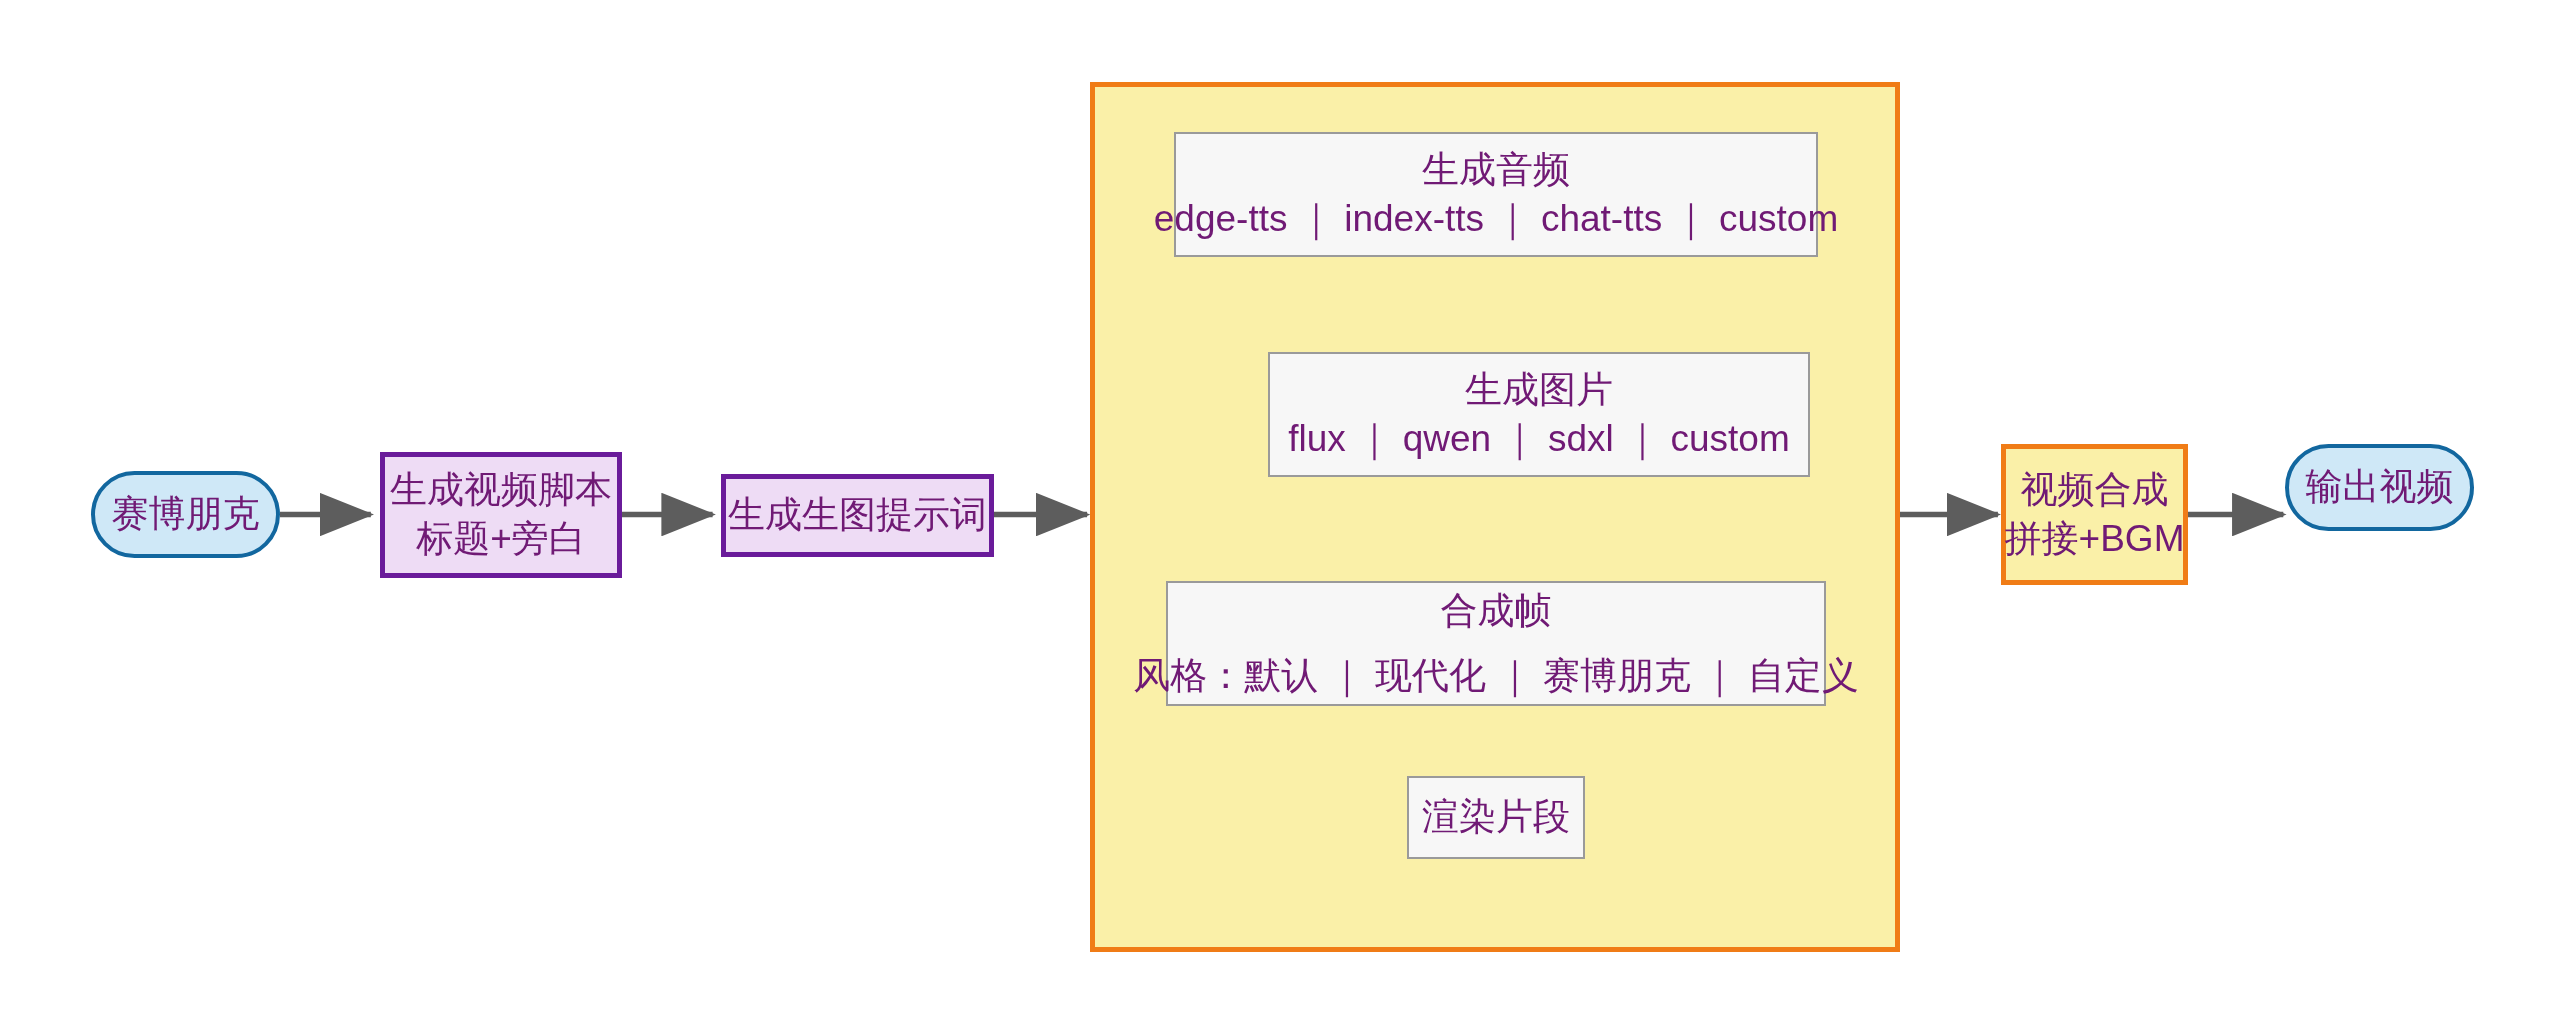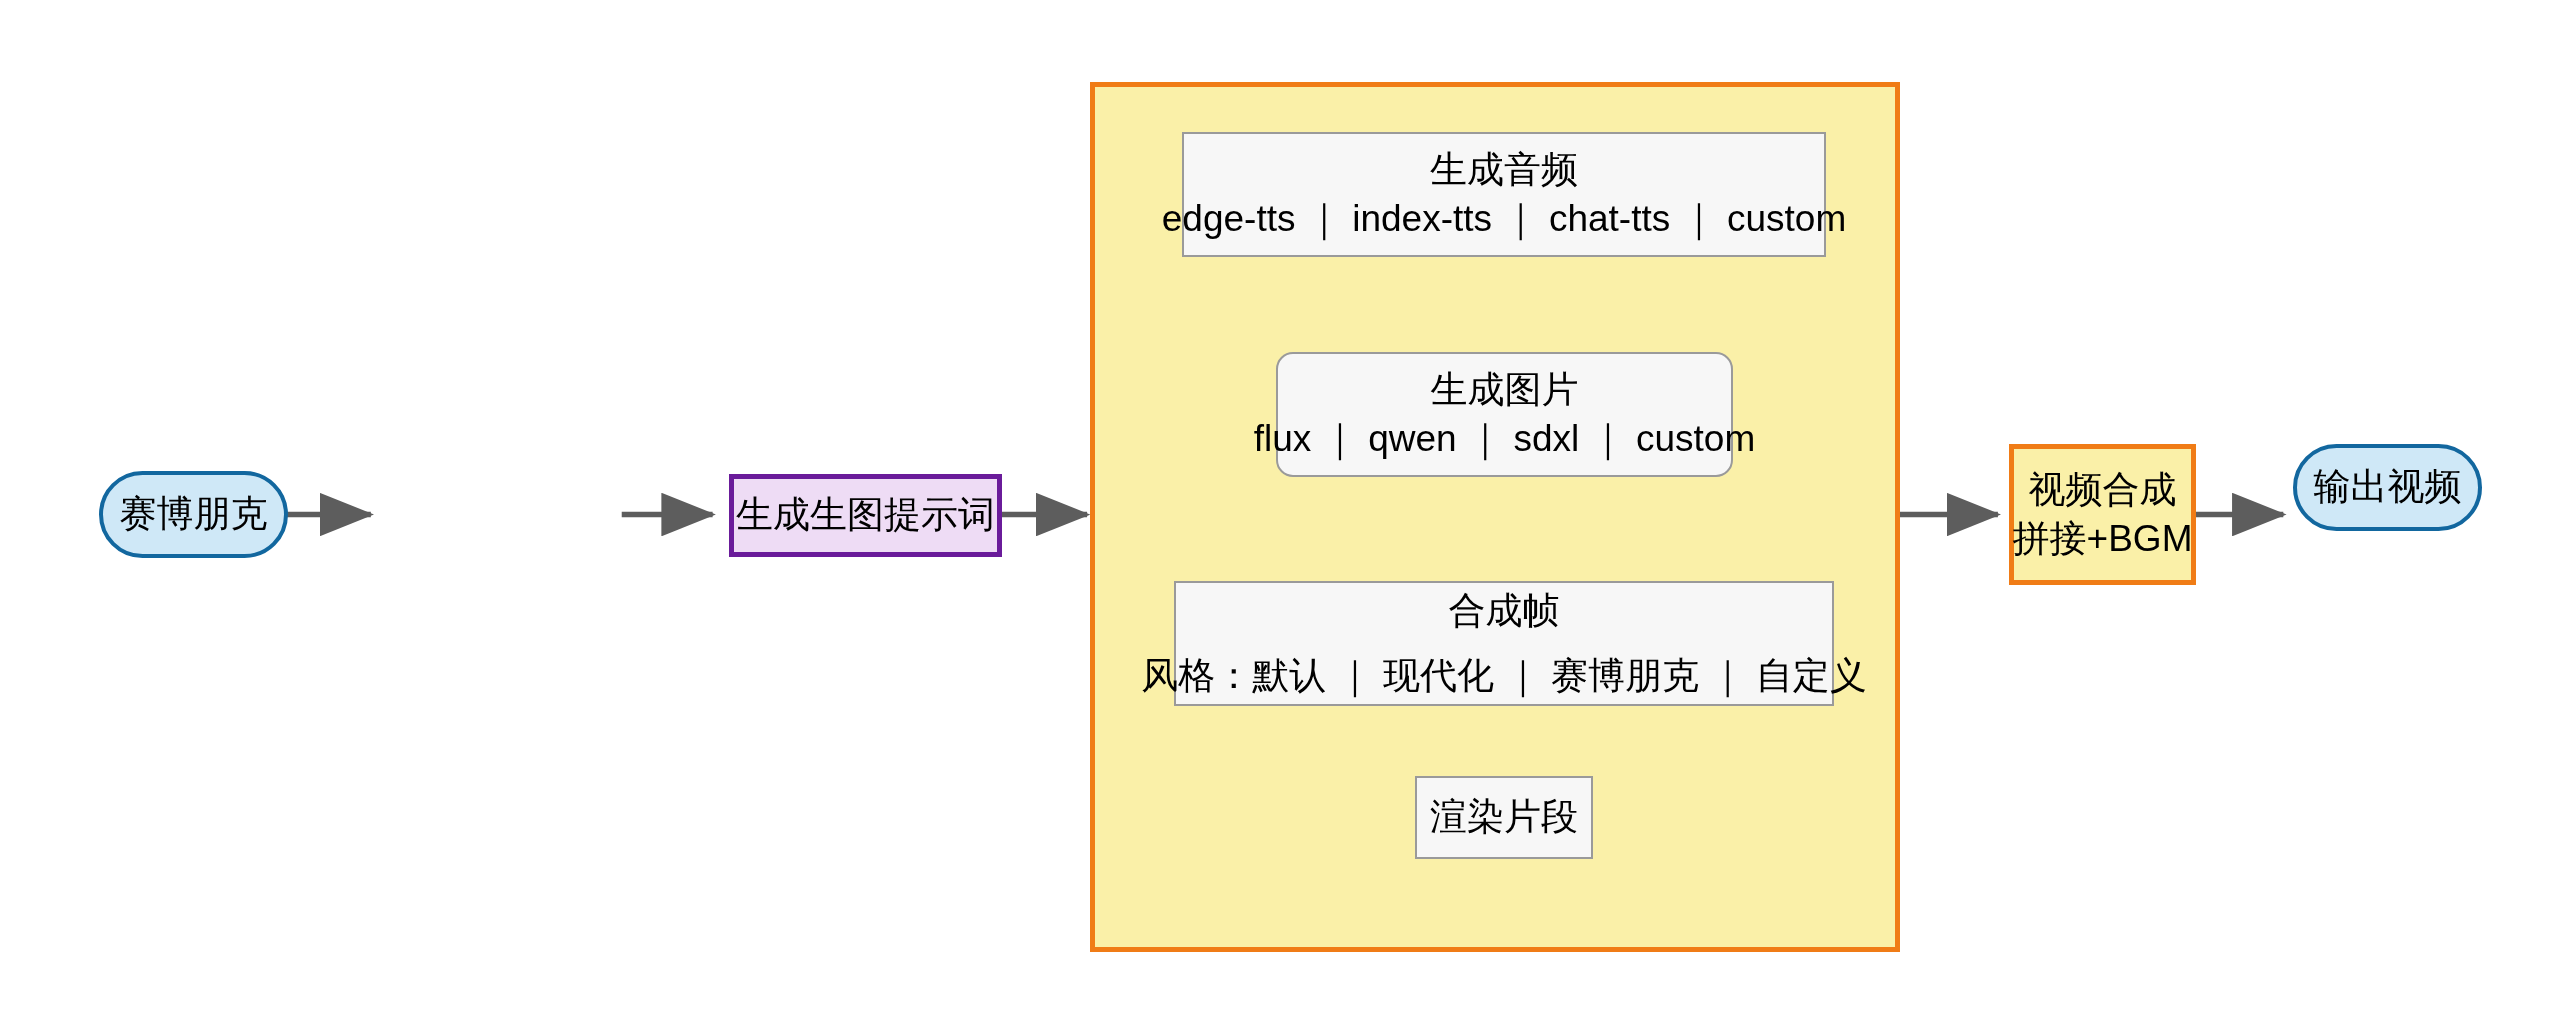--- a/index.html
+++ b/index.html
@@ -28,24 +28,23 @@
     pointer-events: none;
   }
   .node {
     position: absolute;
     box-sizing: border-box;
     display: flex;
     flex-direction: column;
     align-items: center;
     justify-content: center;
     text-align: center;
-    color: #000000;
+    color: #701a75;
     line-height: 1.32;
     white-space: nowrap;
-    margin-left: 8px;
   }
   .node .line {
     display: block;
   }
 
   
   .n-stadium {
     background: #cfe8f7;
     border: 4.5px solid #12679f;
     border-radius: 55px;
@@ -112,31 +111,35 @@
 
     <line x1="2404" y1="566" x2="2512" y2="566" stroke="#5d5d5d" stroke-width="6" marker-end="url(#ah)"></line>
   </svg>
 
   <div class="subgraph" style="left:1090px; top:82px; width:810px; height:870px;"></div>
 
   <div class="node n-stadium" style="left:91px; top:471px; width:189px; height:87px;">
     <span class="line">赛博朋克</span>
   </div>
 
+  <div class="node n-purple" style="left:380px; top:452px; width:242px; height:126px;">
+    <span class="line">生成视频脚本</span>
+    <span class="line">标题+旁白</span>
+  </div>
 
   <div class="node n-purple" style="left:721px; top:474px; width:273px; height:83px;">
     <span class="line">生成生图提示词</span>
   </div>
 
   <div class="node n-inner" style="left:1174px; top:132px; width:644px; height:125px;">
     <span class="line">生成音频</span>
     <span class="line sub">edge-tts ｜ index-tts ｜ chat-tts ｜ custom</span>
   </div>
 
-  <div class="node n-inner" style="left:1268px; top:352px; width:457px; height:125px;border-radius:17px;">
+  <div class="node n-inner" style="left:1268px; top:352px; width:542px; height:125px;">
     <span class="line">生成图片</span>
     <span class="line sub">flux ｜ qwen ｜ sdxl ｜ custom</span>
   </div>
 
   <div class="node n-inner" style="left:1166px; top:581px; width:660px; height:125px;gap:16px;">
     <span class="line">合成帧</span>
     <span class="line sub">风格：默认 ｜ 现代化 ｜ 赛博朋克 ｜ 自定义</span>
   </div>
 
   <div class="node n-inner" style="left:1407px; top:776px; width:178px; height:83px;">

